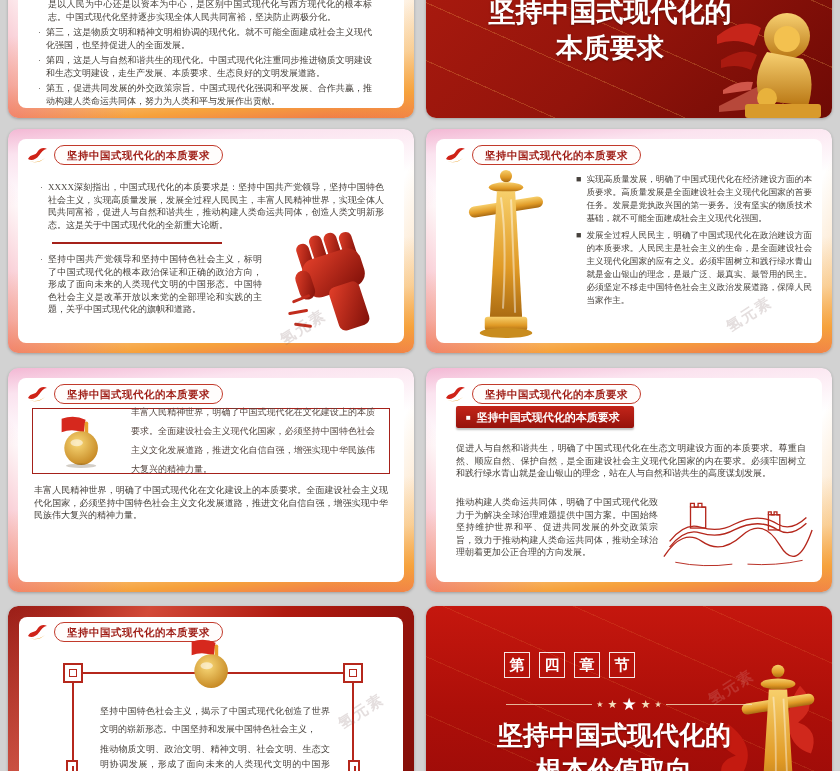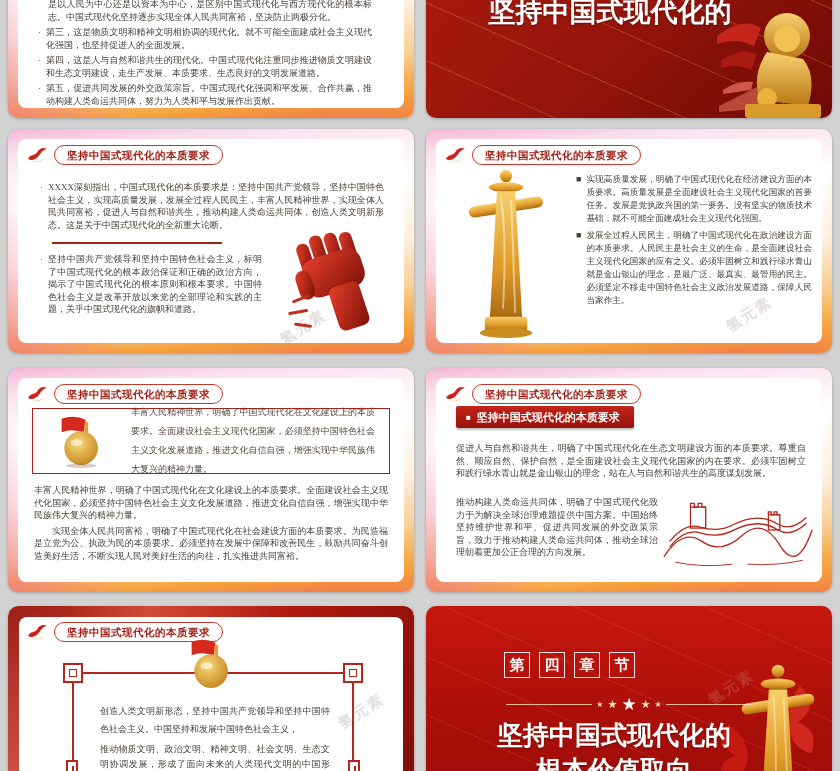--- a/index.html
+++ b/index.html
@@ -111,20 +111,21 @@
       <path d="M4,108 l40,-20 6,22 -46,4 z" fill="#b7483a"></path>
       <path d="M8,92 q14,-10 30,-8 l-2,8 -28,4 z" fill="#d0564a"></path>
       <circle cx="72" cy="38" r="23" fill="url(#g2a)"></circle>
       <circle cx="72" cy="41" r="13" fill="#f3c14f"></circle>
       <path d="M52,54 q-16,24 -7,48 l48,6 q9,-30 -5,-47 z" fill="url(#g2a)"></path>
       <circle cx="52" cy="100" r="10" fill="#e8b23c"></circle>
       <rect x="30" y="106" width="76" height="14" rx="3" fill="#d89a2b"></rect>
     </svg>
     <div class="cover-title" style="left:34px;top:100px;width:300px;font-size:27px;line-height:36px;z-index:4;">
       <div>坚持中国式现代化的</div>
+      <div>本质要求</div>
     </div>
   </div>
 
   <div class="slide" style="left:8px;top:129px;">
     <div class="frame"></div>
     <div class="paper"></div>
     <div class="hdr">
       <svg class="emb" viewBox="0 0 22 17">
         <path d="M2,13 C5,7 9,11 12,5 C14,2 18,1 21,3 C17,3.4 15.5,6.5 13,9.5 C10,13.5 5.5,15.5 2,13 Z" fill="#cf2318"></path>
         <path d="M3,15 q8,3 16,-3 q-7,6.5 -16,3 Z" fill="#e8a02c"></path>
@@ -134,21 +135,21 @@
     <div class="abs bodytxt" style="left:32px;top:52px;width:344px;z-index:4;">
       <div class="li">
         <span class="mk">·</span>
         <span>XXXX深刻指出，中国式现代化的本质要求是：坚持中国共产党领导，坚持中国特色社会主义，实现高质量发展，发展全过程人民民主，丰富人民精神世界，实现全体人民共同富裕，促进人与自然和谐共生，推动构建人类命运共同体，创造人类文明新形态。这是关于中国式现代化的全新重大论断。</span>
       </div>
     </div>
     <div class="divider" style="left:44px;top:113px;width:170px;"></div>
     <div class="abs bodytxt" style="left:32px;top:124px;width:222px;z-index:4;">
       <div class="li">
         <span class="mk">·</span>
-        <span>坚持中国共产党领导和坚持中国特色社会主义，标明了中国式现代化的根本政治保证和正确的政治方向，揭示了中国式现代化的根本原则和根本要求。中国特色社会主义是改革开放以来党的全部理论和实践的主题，关乎中国式现代化的旗帜和道路。</span>
+        <span>坚持中国共产党领导和坚持中国特色社会主义，标明了中国式现代化的根本政治保证和正确的政治方向，形成了面向未来的人类现代文明的中国形态。中国特色社会主义是改革开放以来党的全部理论和实践的主题，关乎中国式现代化的旗帜和道路。</span>
       </div>
     </div>
     <svg class="abs" style="right:18px;top:96px;width:118px;height:112px;z-index:4;" viewBox="0 0 120 110">
       <defs>
           <linearGradient id="g3a" x1="0" y1="0" x2="1" y2="1">
         <stop offset="0" stop-color="#e4402a"></stop>
             <stop offset="1" stop-color="#7e0f08"></stop>
           </linearGradient>
         </defs>
       <g transform="rotate(-18 60 55)" fill="url(#g3a)">
@@ -223,21 +224,20 @@
         <path d="M12,5 q14,-5 27,1 l-2,15 q-12,-6 -25,-1 z" fill="#d6281d"></path>
         <rect x="38" y="8" width="4" height="14" rx="2" fill="#e8a02c"></rect>
         <circle cx="34" cy="38" r="19" fill="url(#g5a)"></circle>
         <ellipse cx="29" cy="32" rx="7" ry="4" fill="rgba(255,255,255,.55)"></ellipse>
         <ellipse cx="34" cy="58" rx="17" ry="2.5" fill="rgba(80,60,30,.25)"></ellipse>
       </svg>
       <div class="bodytxt" style="margin:0 14px 0 18px;font-size:9px;line-height:19px;color:#554741;">丰富人民精神世界，明确了中国式现代化在文化建设上的本质要求。全面建设社会主义现代化国家，必须坚持中国特色社会主义文化发展道路，推进文化自信自强，增强实现中华民族伟大复兴的精神力量。</div>
     </div>
     <div class="abs bodytxt" style="left:26px;top:116px;width:354px;z-index:4;">
       <p style="margin:0;">丰富人民精神世界，明确了中国式现代化在文化建设上的本质要求。全面建设社会主义现代化国家，必须坚持中国特色社会主义文化发展道路，推进文化自信自强，增强实现中华民族伟大复兴的精神力量。</p>
-      <p style="margin:3px 0 0;text-indent:2em;">实现全体人民共同富裕，明确了中国式现代化在社会建设方面的本质要求。为民造福是立党为公、执政为民的本质要求。必须坚持在发展中保障和改善民生，鼓励共同奋斗创造美好生活，不断实现人民对美好生活的向往，扎实推进共同富裕。</p>
     </div>
   </div>
 
   <div class="slide" style="left:426px;top:368px;">
     <div class="frame"></div>
     <div class="paper"></div>
     <div class="hdr">
       <svg class="emb" viewBox="0 0 22 17">
         <path d="M2,13 C5,7 9,11 12,5 C14,2 18,1 21,3 C17,3.4 15.5,6.5 13,9.5 C10,13.5 5.5,15.5 2,13 Z" fill="#cf2318"></path>
         <path d="M3,15 q8,3 16,-3 q-7,6.5 -16,3 Z" fill="#e8a02c"></path>
@@ -287,21 +287,21 @@
             <stop offset="1" stop-color="#bd7a14"></stop>
           </radialGradient>
         </defs>
       <ellipse cx="35" cy="52" rx="22" ry="5" fill="#ffffff"></ellipse>
       <path d="M12,5 q14,-5 27,1 l-2,15 q-12,-6 -25,-1 z" fill="#d6281d"></path>
       <rect x="38" y="8" width="4" height="14" rx="2" fill="#e8a02c"></rect>
       <circle cx="34" cy="38" r="19" fill="url(#g7a)"></circle>
       <ellipse cx="29" cy="32" rx="7" ry="4" fill="rgba(255,255,255,.55)"></ellipse>
     </svg>
     <div class="abs bodytxt" style="left:92px;top:96px;width:230px;line-height:18px;z-index:5;">
-      <p style="margin:0;">创造人类文明新形态，坚持中国共产党领导和坚持中国特色社会主义。中国坚持和发展中国特色社会主义，</p>
+      <p style="margin:0;">坚持中国特色社会主义，揭示了中国式现代化创造了世界文明的崭新形态。中国坚持和发展中国特色社会主义，</p>
       <p style="margin:4px 0 0;line-height:15px;">推动物质文明、政治文明、精神文明、社会文明、生态文明协调发展，形成了面向未来的人类现代文明的中国形态，推进了人的全面发展和社会共同进步，引领着人类文明新发展，给人类探求更合理的现代化的人类社会</p>
     </div>
   </div>
 
   <div class="slide cover" style="left:426px;top:606px;background:linear-gradient(180deg,#c5170e 0%,#ad0f09 45%,#960a08 100%);">
     <div class="lines" style="opacity:.25;"></div>
     <svg class="abs" style="right:10px;top:40px;width:110px;height:184px;z-index:3;" viewBox="0 0 120 170">
       <defs>
           <linearGradient id="g8a" x1="0" y1="0" x2="0" y2="1">
         <stop offset="0" stop-color="#f7cf6b"></stop>

